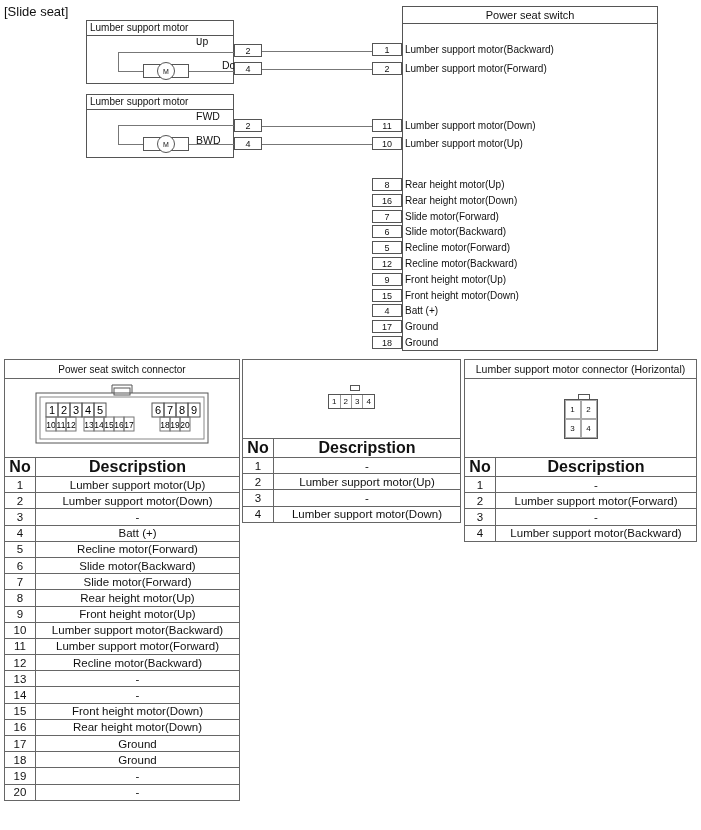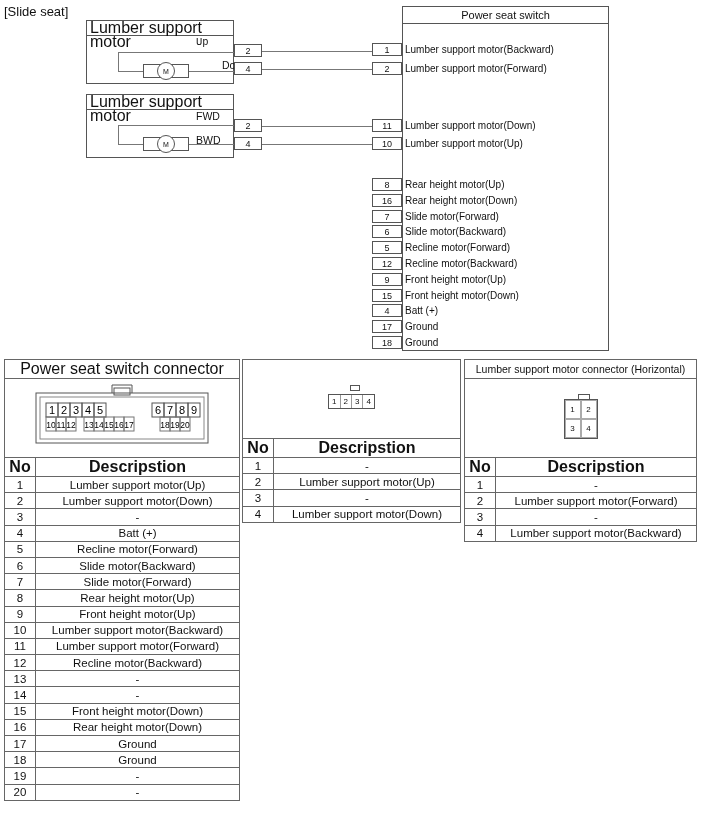--- a/index.html
+++ b/index.html
@@ -1,33 +1,33 @@
 <!DOCTYPE html>
 <html><head>
 <meta charset="utf-8">
 <style>
   html, body { margin:0; padding:0; background:#fff; }
   body { width:701px; height:830px; position:relative; overflow:hidden;
          font-family:"Liberation Sans", sans-serif; color:#111; }
   .abs { position:absolute; }
   .title { left:4px; top:4px; font-size:13px; }
   .box { position:absolute; border:1px solid #555; box-sizing:border-box; background:#fff; }
-  .box-head { font-size:16px; border-bottom:1px solid #555; padding:0 3px; height:14px; line-height:14px; }
+  .box-head { font-size:10px; border-bottom:1px solid #555; padding:0 3px; height:14px; line-height:14px; }
   .lbl { position:absolute; font-size:10.5px; }
   .pin { position:absolute; border:1px solid #555; box-sizing:border-box; background:#fff;
          font-size:9px; text-align:center; height:13px; line-height:12px; }
   .wire { position:absolute; height:0; border-top:1px solid #777; }
   .vwire { position:absolute; width:0; border-left:1px solid #777; }
   .sw-label { position:absolute; font-size:10px; line-height:13px; }
   .motor { position:absolute; width:46px; height:14px; border:1px solid #555; box-sizing:border-box; background:#fff; }
   .motor-c { position:absolute; left:13px; top:-3px; width:18px; height:18px; border:1px solid #555; border-radius:50%;
              background:#fff; font-size:7px; text-align:center; line-height:18px; box-sizing:border-box; }
   table.ct { position:absolute; border-collapse:collapse; }
   table.ct td, table.ct th { border:1px solid #666; padding:0; text-align:center; }
-  .ct .hdr { font-size:16px; height:18px; }
+  .ct .hdr { font-size:10px; height:18px; }
   .ct .hdr.small { font-size:10.5px; }
   .ct .img { height:78px; }
   .ct th { font-size:16px; font-weight:bold; height:15px; }
   .ct td.no { font-size:11.5px; width:30px; text-align:center; }
   .ct td.desc { font-size:11.5px; height:15.7px; }
   .conn-pins { display:inline-flex; border:1px solid #555; }
   .conn-pins span { font-size:8px; border-left:1px solid #999; padding:2px 3px; }
   .conn-pins span:first-child { border-left:none; }
 </style>
 </head>
@@ -62,21 +62,21 @@
 <div class="wire" style="left:118px; top:144px; width:116px;"></div>
 <div class="motor" style="left:143px; top:137px;">
     <div class="motor-c">M</div>
   </div>
 
 <div class="pin" style="left:234px; top:119px; width:28px;">2</div>
 <div class="pin" style="left:234px; top:137px; width:28px;">4</div>
 <div class="wire" style="left:262px; top:126px; width:110px;"></div>
 <div class="wire" style="left:262px; top:144px; width:110px;"></div>
 
-<div class="box" style="left:402px; top:6px; width:207px; height:345px;">
+<div class="box" style="left:402px; top:6px; width:256px; height:345px;">
   <div class="box-head" style="text-align:center; font-size:11px; height:16px; line-height:16px;">Power seat switch</div>
 </div>
 
 <div class="pin" style="left:372px; top:43px; width:30px;">1</div>
 <div class="sw-label" style="left:405px; top:43px;">Lumber support motor(Backward)</div>
 <div class="pin" style="left:372px; top:62px; width:30px;">2</div>
 <div class="sw-label" style="left:405px; top:62px;">Lumber support motor(Forward)</div>
 <div class="pin" style="left:372px; top:119px; width:30px;">11</div>
 <div class="sw-label" style="left:405px; top:119px;">Lumber support motor(Down)</div>
 <div class="pin" style="left:372px; top:137px; width:30px;">10</div>

